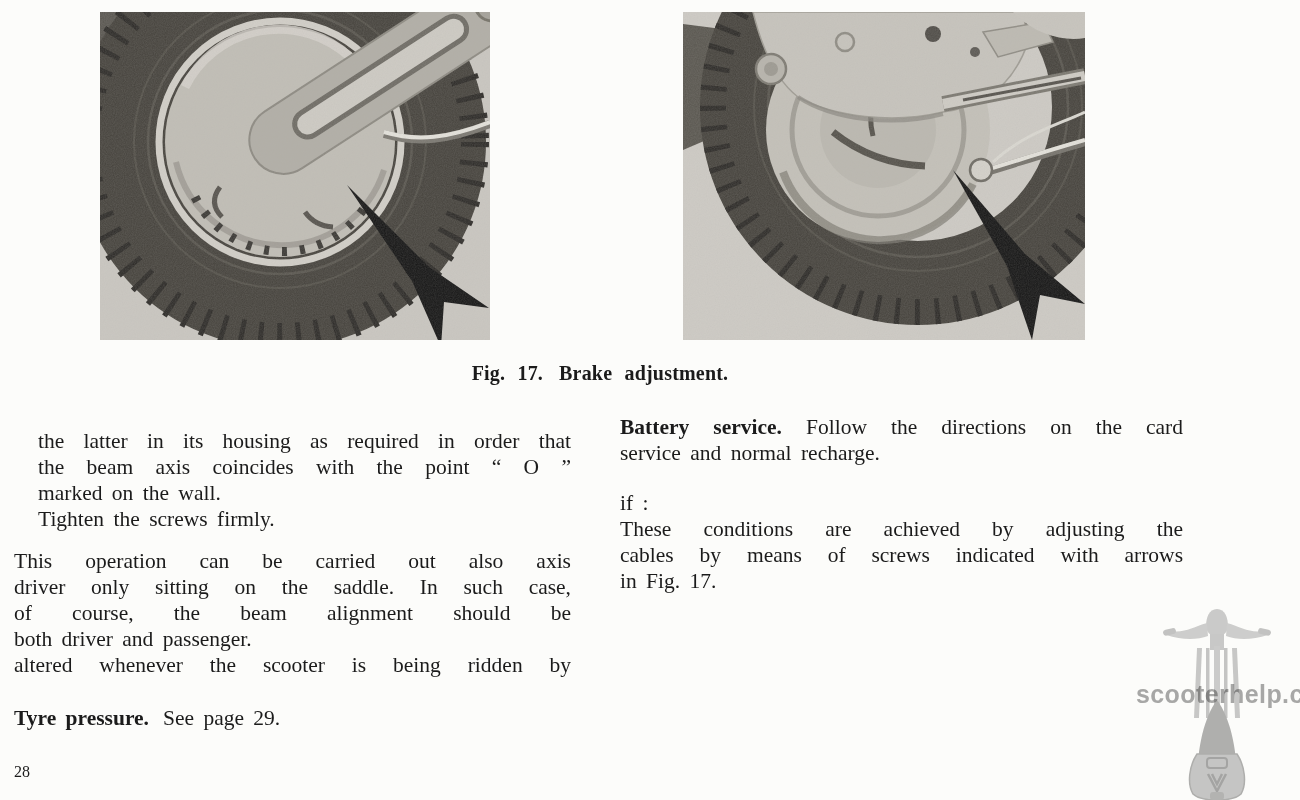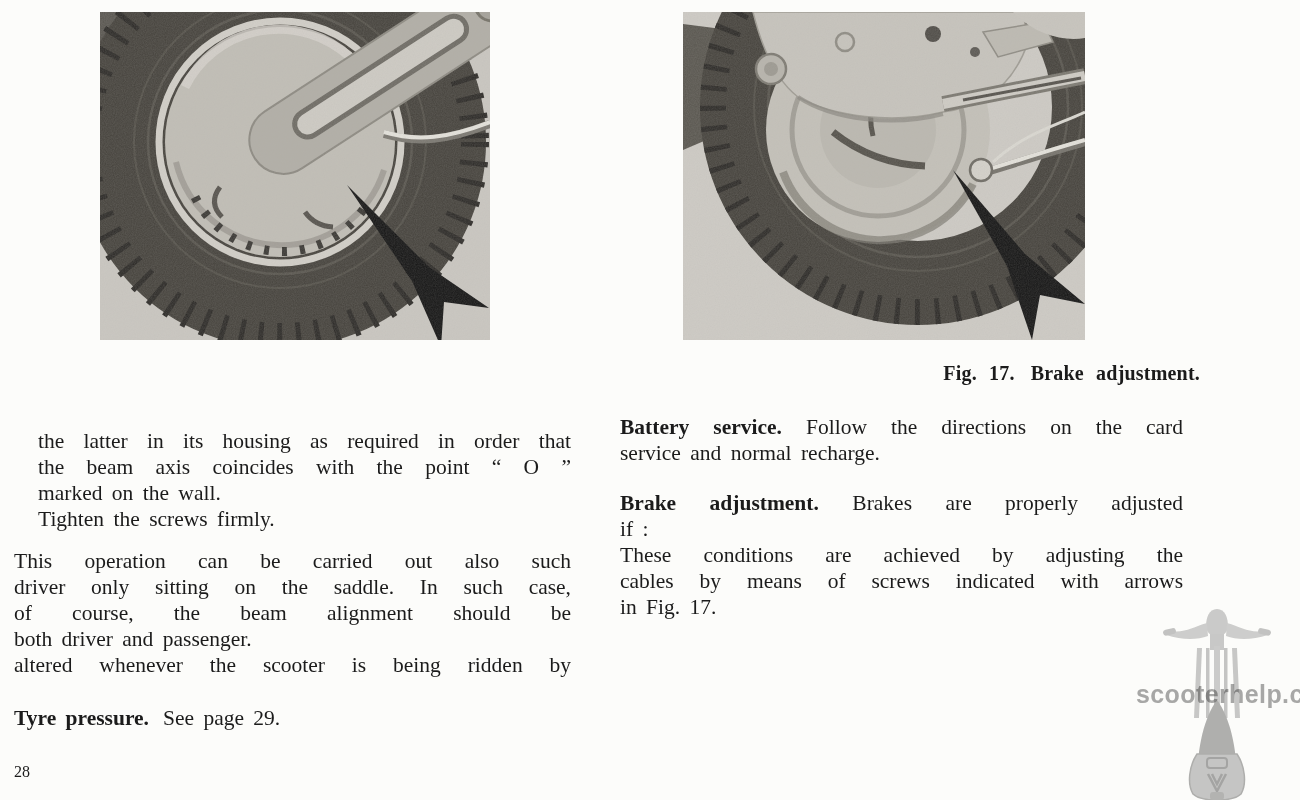--- a/index.html
+++ b/index.html
@@ -6,21 +6,21 @@
   .page {
     position:relative; width:1300px; height:800px; overflow:hidden;
     background:#fcfcfa; color:#1b1b1b;
     font-family:"Liberation Serif", serif;
   }
   .photo { position:absolute; }
   .photo svg { display:block; }
 
   .caption {
     position:absolute; top:362px; left:0; width:1200px;
-    text-align:right; font-weight:bold; font-size:20px;
+    text-align:center; font-weight:bold; font-size:20px;
     word-spacing:7px; letter-spacing:0.2px;
   }
   .caption .cap-label { margin-right:16px; }
 
   .col { position:absolute; font-size:21.5px; line-height:26px; word-spacing:4px; }
   .col-left  { left:14px;  top:428px; width:557px; }
   .col-right { left:620px; top:414px; width:563px; }
 
   .line { height:26px; overflow:hidden; text-align:justify; }
   .jf   { text-align:justify; -moz-text-align-last:justify; text-align-last:justify; }
@@ -146,42 +146,39 @@
   </div>
 
   <div class="col col-left">
     <div class="indent">
       <div class="line jf">the latter in its housing as required in order that</div>
       <div class="line jf">the beam axis coincides with the point “ O ”</div>
       <div class="line">marked on the wall.</div>
       <div class="line">Tighten the screws firmly.</div>
     </div>
     <div class="blk-operation">
-      <div class="line jf">This operation can be carried out also such</div>
+      <div class="line jf">This operation can be carried out also axis</div>
       <div class="line jf">driver only sitting on the saddle. In such case,</div>
       <div class="line jf">of course, the beam alignment should be</div>
       <div class="line">both driver and passenger.</div>
       <div class="line jf">altered whenever the scooter is being ridden by</div>
     </div>
     <div class="blk-tyre line">
       <span class="lead">Tyre pressure.</span><span class="tyre-text">See page 29.</span>
     </div>
   </div>
 
   <div class="col col-right">
     <div>
       <div class="line jf">
         <span class="lead">Battery service.</span> <span>Follow the directions on the card</span>
       </div>
       <div class="line">service and normal recharge.</div>
     </div>
     <div class="blk-brake">
-      <div class="line jf">
-        <span class="lead">Brake adjustment.</span> <span>Brakes are properly adjusted</span>
-      </div>
       <div class="line">if :</div>
     </div>
     <div>
       <div class="line jf">These conditions are achieved by adjusting the</div>
       <div class="line jf">cables by means of screws indicated with arrows</div>
       <div class="line">in Fig. 17.</div>
     </div>
   </div>
 
   <div class="page-number">28</div>

